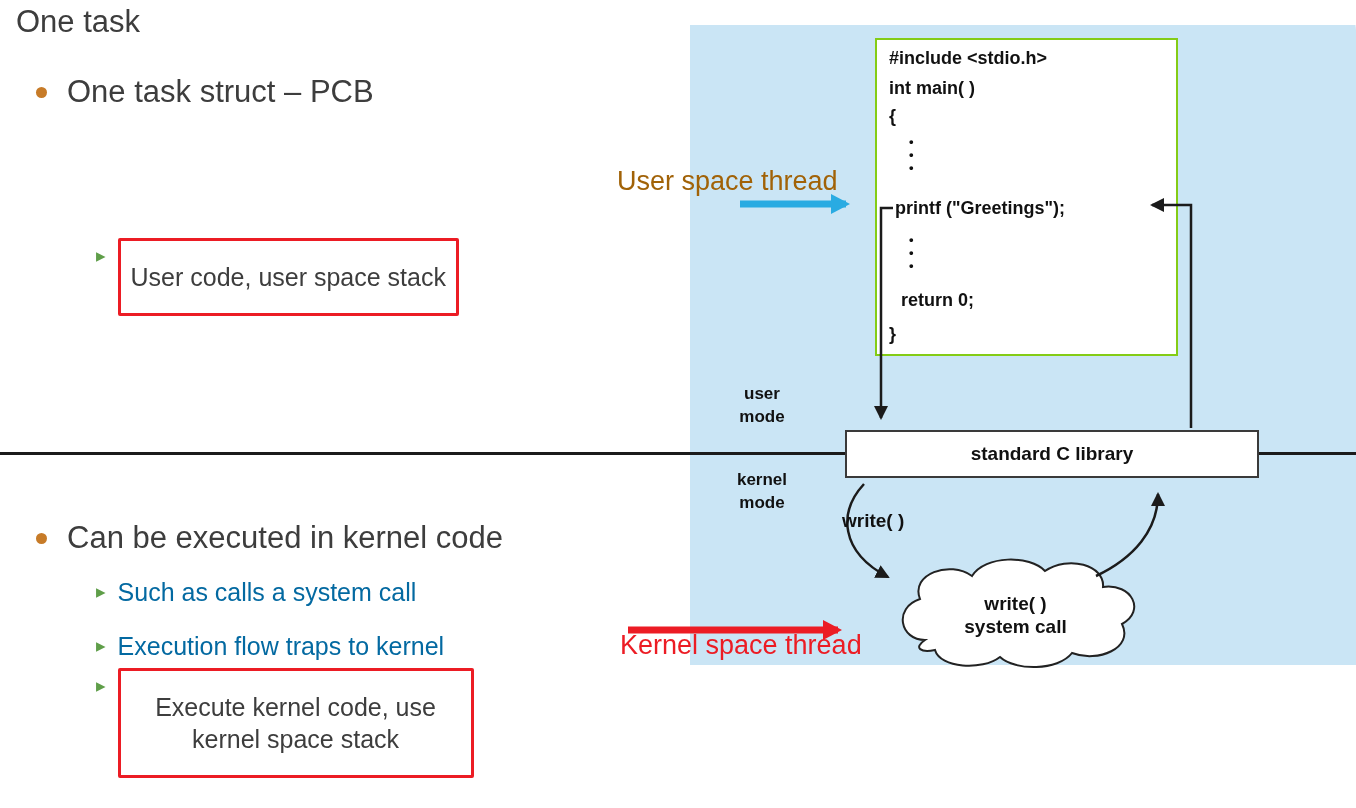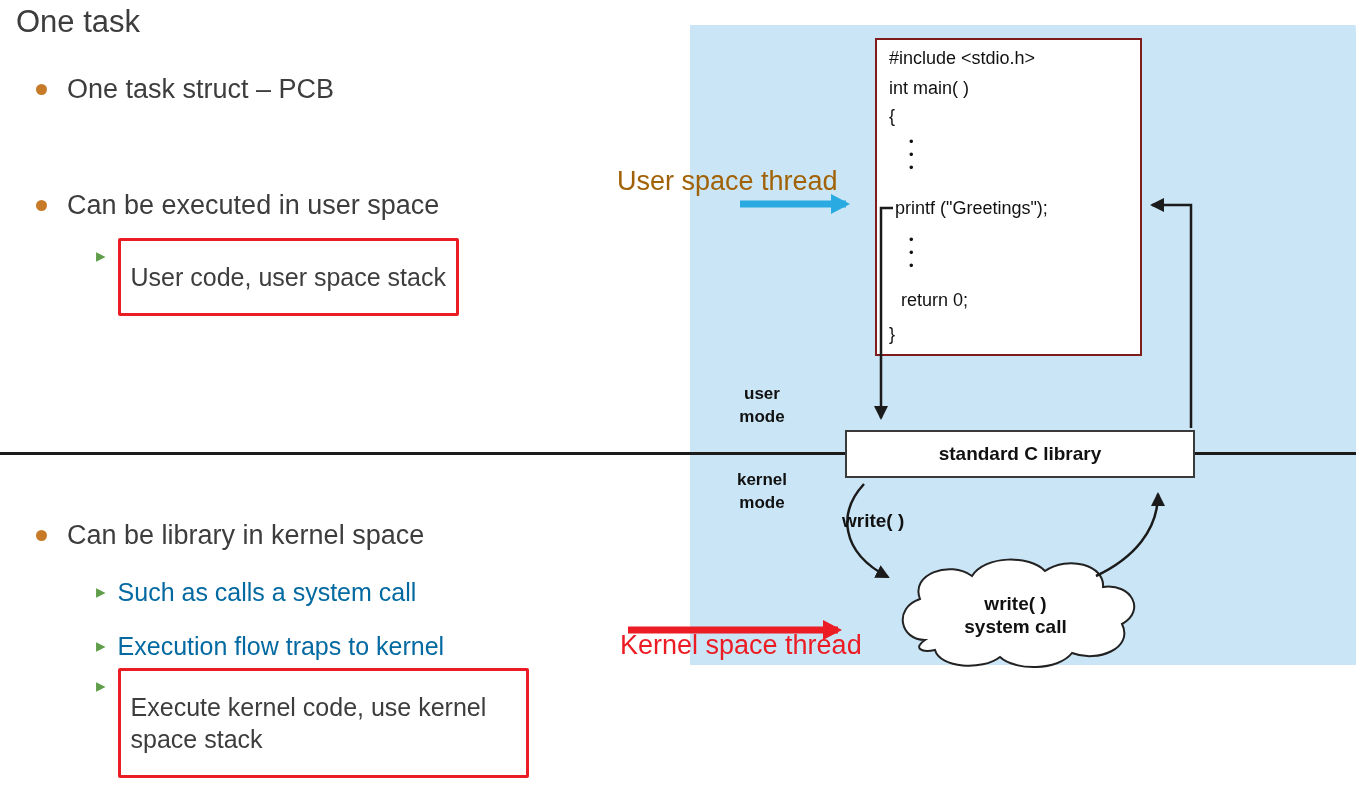--- a/index.html
+++ b/index.html
@@ -13,43 +13,43 @@
   
   .panel { left:690px; top:25px; width:666px; height:640px; background:#cae5f5; z-index:0; }
 
   
   .divider { left:0; top:452px; width:1356px; height:3px; background:#1b1b1b; z-index:1; }
 
   .title { left:16px; top:4px; font-size:31px; color:#3d3d3d; }
 
   .bullet { left:36px; display:flex; align-items:center; gap:20px; }
   .dot { width:11px; height:11px; border-radius:50%; background:#c77b28; flex:none; }
-  .btext { font-size:27px; color:#3d3d3d; white-space:nowrap; }
+  .btext { font-size:31px; color:#3d3d3d; white-space:nowrap; }
 
   .sub { display:flex; align-items:flex-start; gap:12px; }
   .subarrow { color:#5f9e49; font-size:19px; line-height:36px; flex:none; }
   .subtext { font-size:25px; line-height:36px; color:#0369a1; white-space:nowrap; }
   .redbox {
     border:3px solid #ec1c24; border-radius:2px; padding:20px 10px;
     font-size:25px; line-height:32px; color:#3d3d3d; background:#ffffff;
   }
-  .wrapbox { width:411px; }
+  .wrapbox { width:356px;text-align:center; }
 
   
   .code-box {
-    left:875px; top:38px; width:267px; height:318px; background:#ffffff;
-    border:2px solid #7f1d1d; z-index:2; font-weight:400; font-size:18px; color:#111111;
+    left:875px; top:38px; width:303px; height:318px; background:#ffffff;
+    border:2px solid #84cc16; z-index:2; font-weight:700; font-size:18px; color:#111111;
   }
   .cline { position:absolute; left:12px; white-space:pre; }
   .dotcol { position:absolute; left:32px; display:flex; flex-direction:column; gap:2px; }
   .cdot { font-size:13px; line-height:11px; }
 
   
   .lib-box {
-    left:845px; top:430px; width:350px; height:48px; background:#ffffff;
+    left:845px; top:430px; width:414px; height:48px; background:#ffffff;
     border:2px solid #3a3a3a; z-index:2; display:flex; align-items:center; justify-content:center;
     font-size:19px; font-weight:700; color:#111111;
   }
 
   .mode-label { width:80px; text-align:center; font-size:17px; font-weight:700; color:#111111; z-index:4; }
   .mline { display:block; line-height:23px; }
 
   .write-label { left:842px; top:510px; font-size:19px; font-weight:700; color:#111111; z-index:4; }
 
   .cloud-text { left:938px; top:592px; width:155px; text-align:center; font-size:19px; font-weight:700; color:#111111; z-index:4; }
@@ -66,33 +66,29 @@
 
   <div class="abs panel"></div>
   <div class="abs divider"></div>
 
   <div class="abs title">One task</div>
 
   <div class="abs bullet" style="top:74px">
     <span class="dot"></span>
     <span class="btext">One task struct – PCB</span>
   </div>
-  <div class="abs bullet" style="top:190px">
-    <span class="dot"></span>
-    <span class="btext">Can be executed in user space</span>
-  </div>
 
   <div class="abs sub" style="left:96px; top:238px">
     <span class="subarrow">▸</span>
     <span class="redbox">User code, user space stack</span>
   </div>
 
   <div class="abs bullet" style="top:520px">
     <span class="dot"></span>
-    <span class="btext">Can be library in kernel space</span>
+    <span class="btext">Can be executed in kernel code</span>
   </div>
 
   <div class="abs sub" style="left:96px; top:574px">
     <span class="subarrow">▸</span>
     <span class="subtext">Such as calls a system call</span>
   </div>
   <div class="abs sub" style="left:96px; top:628px">
     <span class="subarrow">▸</span>
     <span class="subtext">Execution flow traps to kernel</span>
   </div>

